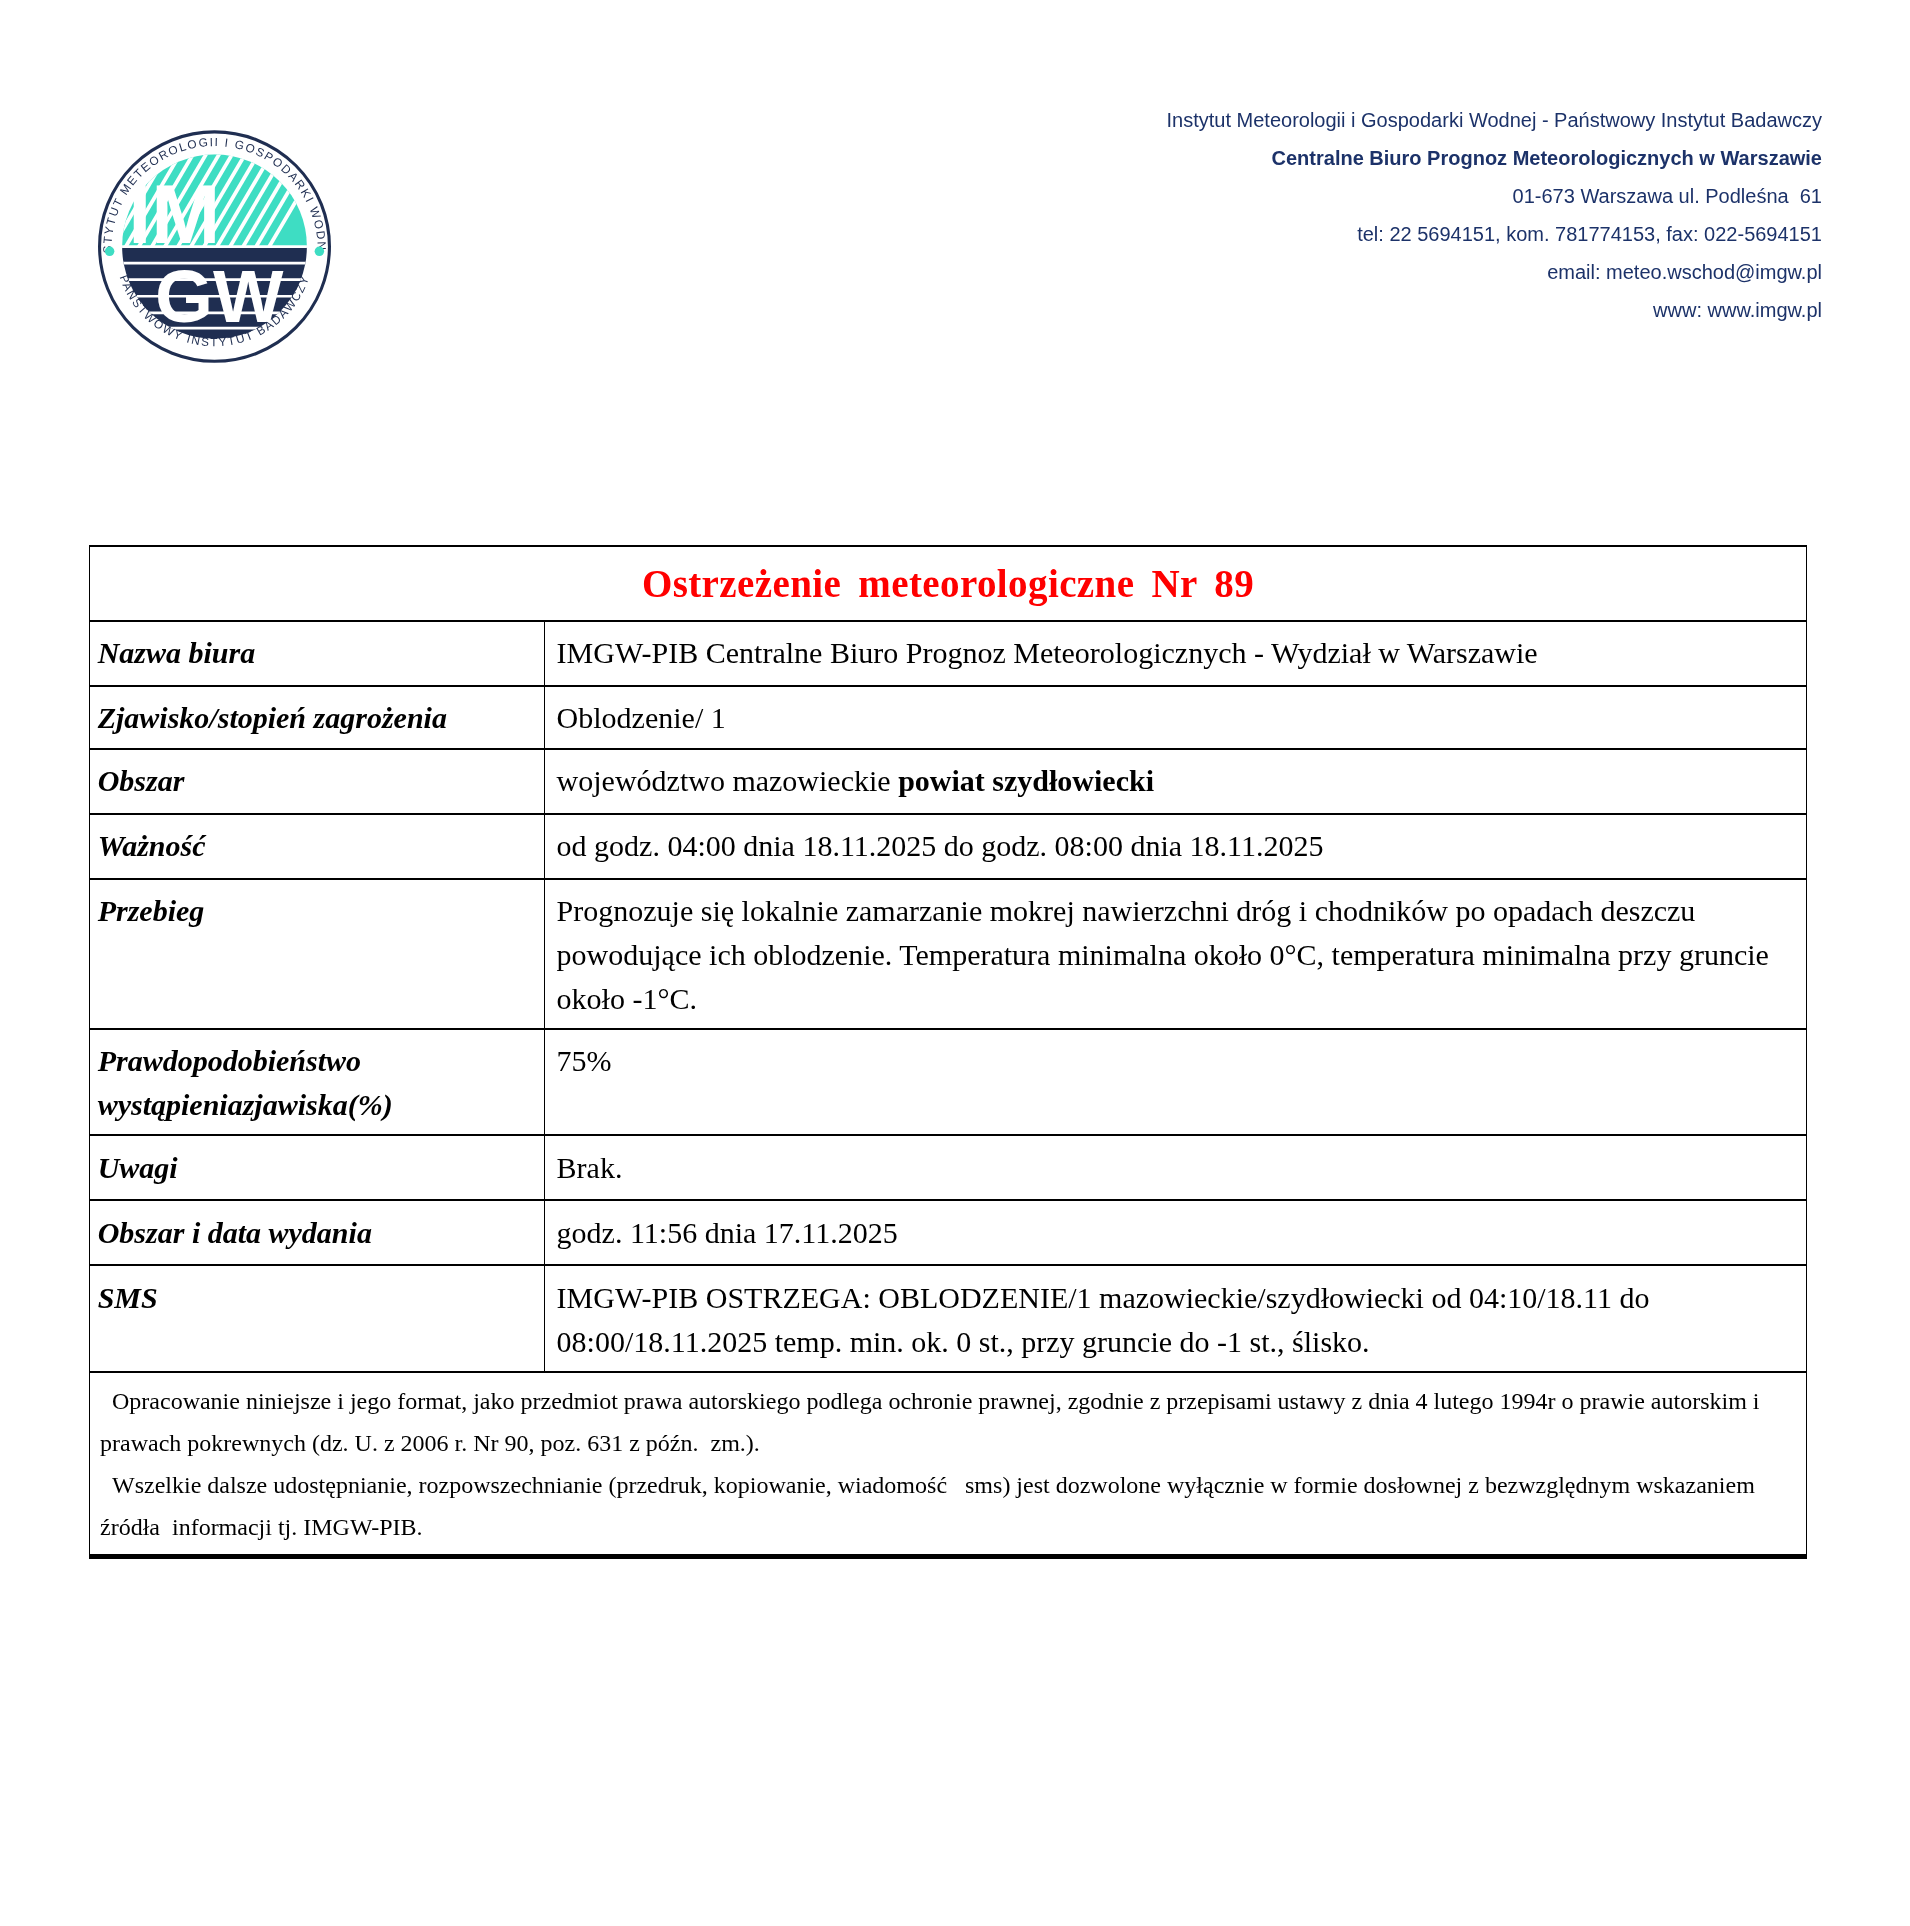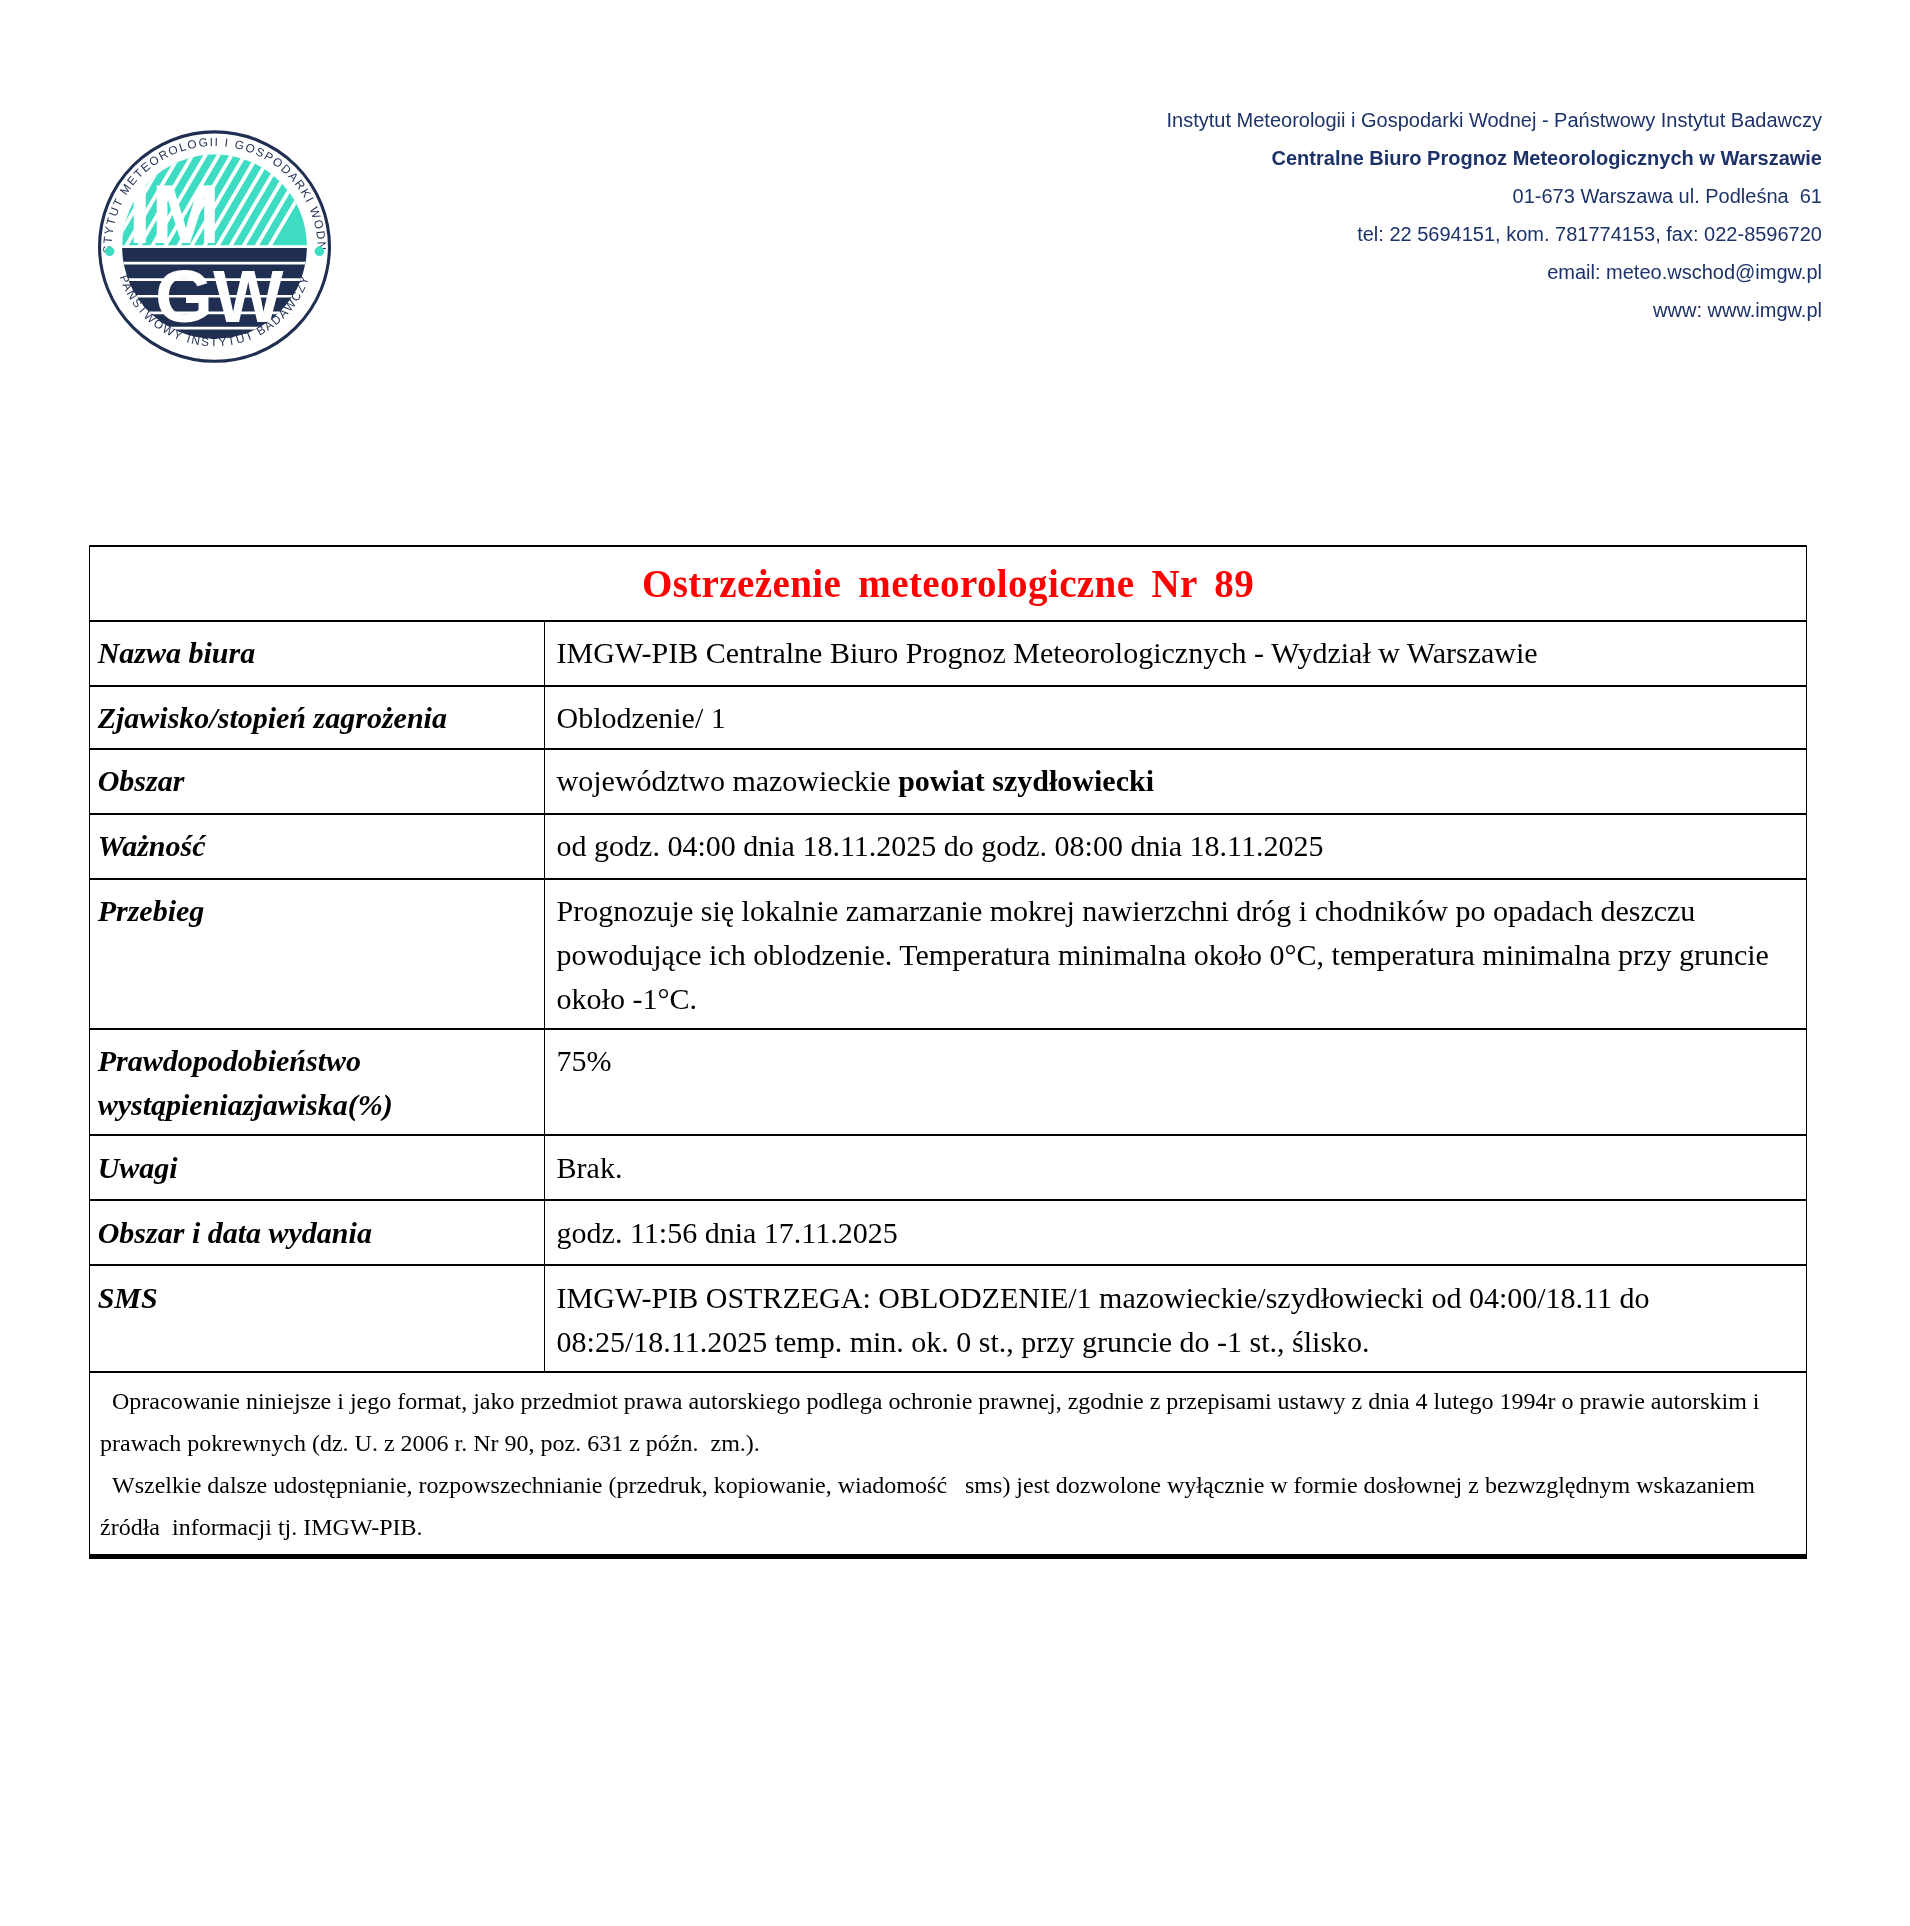--- a/index.html
+++ b/index.html
@@ -173,21 +173,21 @@
     </text>
 
     <circle cx="11.5" cy="106" r="4" fill="#3eddc3"></circle>
     <circle cx="188.5" cy="106" r="4" fill="#3eddc3"></circle>
   </svg>
 
   <div class="letterhead">
     <div>Instytut Meteorologii i Gospodarki Wodnej - Państwowy Instytut Badawczy</div>
     <div class="lh-bold">Centralne Biuro Prognoz Meteorologicznych w Warszawie</div>
     <div>01-673 Warszawa ul. Podleśna&nbsp; 61</div>
-    <div>tel: 22 5694151, kom. 781774153, fax: 022-8596720</div>
+    <div>tel: 22 5694151, kom. 781774153, fax: 022-5694151</div>
     <div>email: meteo.wschod@imgw.pl</div>
     <div>www: www.imgw.pl</div>
   </div>
 
   <div class="wtable">
 
     <div class="title-row">
       <span class="wtitle">Ostrzeżenie meteorologiczne Nr 89</span>
     </div>
 
@@ -226,21 +226,21 @@
       <div class="cell-value">Brak.</div>
     </div>
 
     <div class="row rh-c">
       <div class="cell-label">Obszar i data wydania</div>
       <div class="cell-value">godz. 11:56 dnia 17.11.2025</div>
     </div>
 
     <div class="row rh-sms">
       <div class="cell-label">SMS</div>
-      <div class="cell-value">IMGW-PIB OSTRZEGA: OBLODZENIE/1 mazowieckie/szydłowiecki od 04:00/18.11 do 08:25/18.11.2025 temp. min. ok. 0 st., przy gruncie do -1 st., ślisko.</div>
+      <div class="cell-value">IMGW-PIB OSTRZEGA: OBLODZENIE/1 mazowieckie/szydłowiecki od 04:10/18.11 do 08:00/18.11.2025 temp. min. ok. 0 st., przy gruncie do -1 st., ślisko.</div>
     </div>
 
     <div class="footer-row">
       <p>&nbsp;&nbsp;Opracowanie niniejsze i jego format, jako przedmiot prawa autorskiego podlega ochronie prawnej, zgodnie z przepisami ustawy z dnia 4 lutego 1994r o prawie autorskim i prawach pokrewnych (dz. U. z 2006 r. Nr 90, poz. 631 z późn.&nbsp; zm.).</p>
       <p>&nbsp;&nbsp;Wszelkie dalsze udostępnianie, rozpowszechnianie (przedruk, kopiowanie, wiadomość &nbsp; sms) jest dozwolone wyłącznie&nbsp;w formie dosłownej z bezwzględnym wskazaniem źródła &nbsp;informacji tj. IMGW-PIB.</p>
     </div>
 
   </div>
 </div>
 

